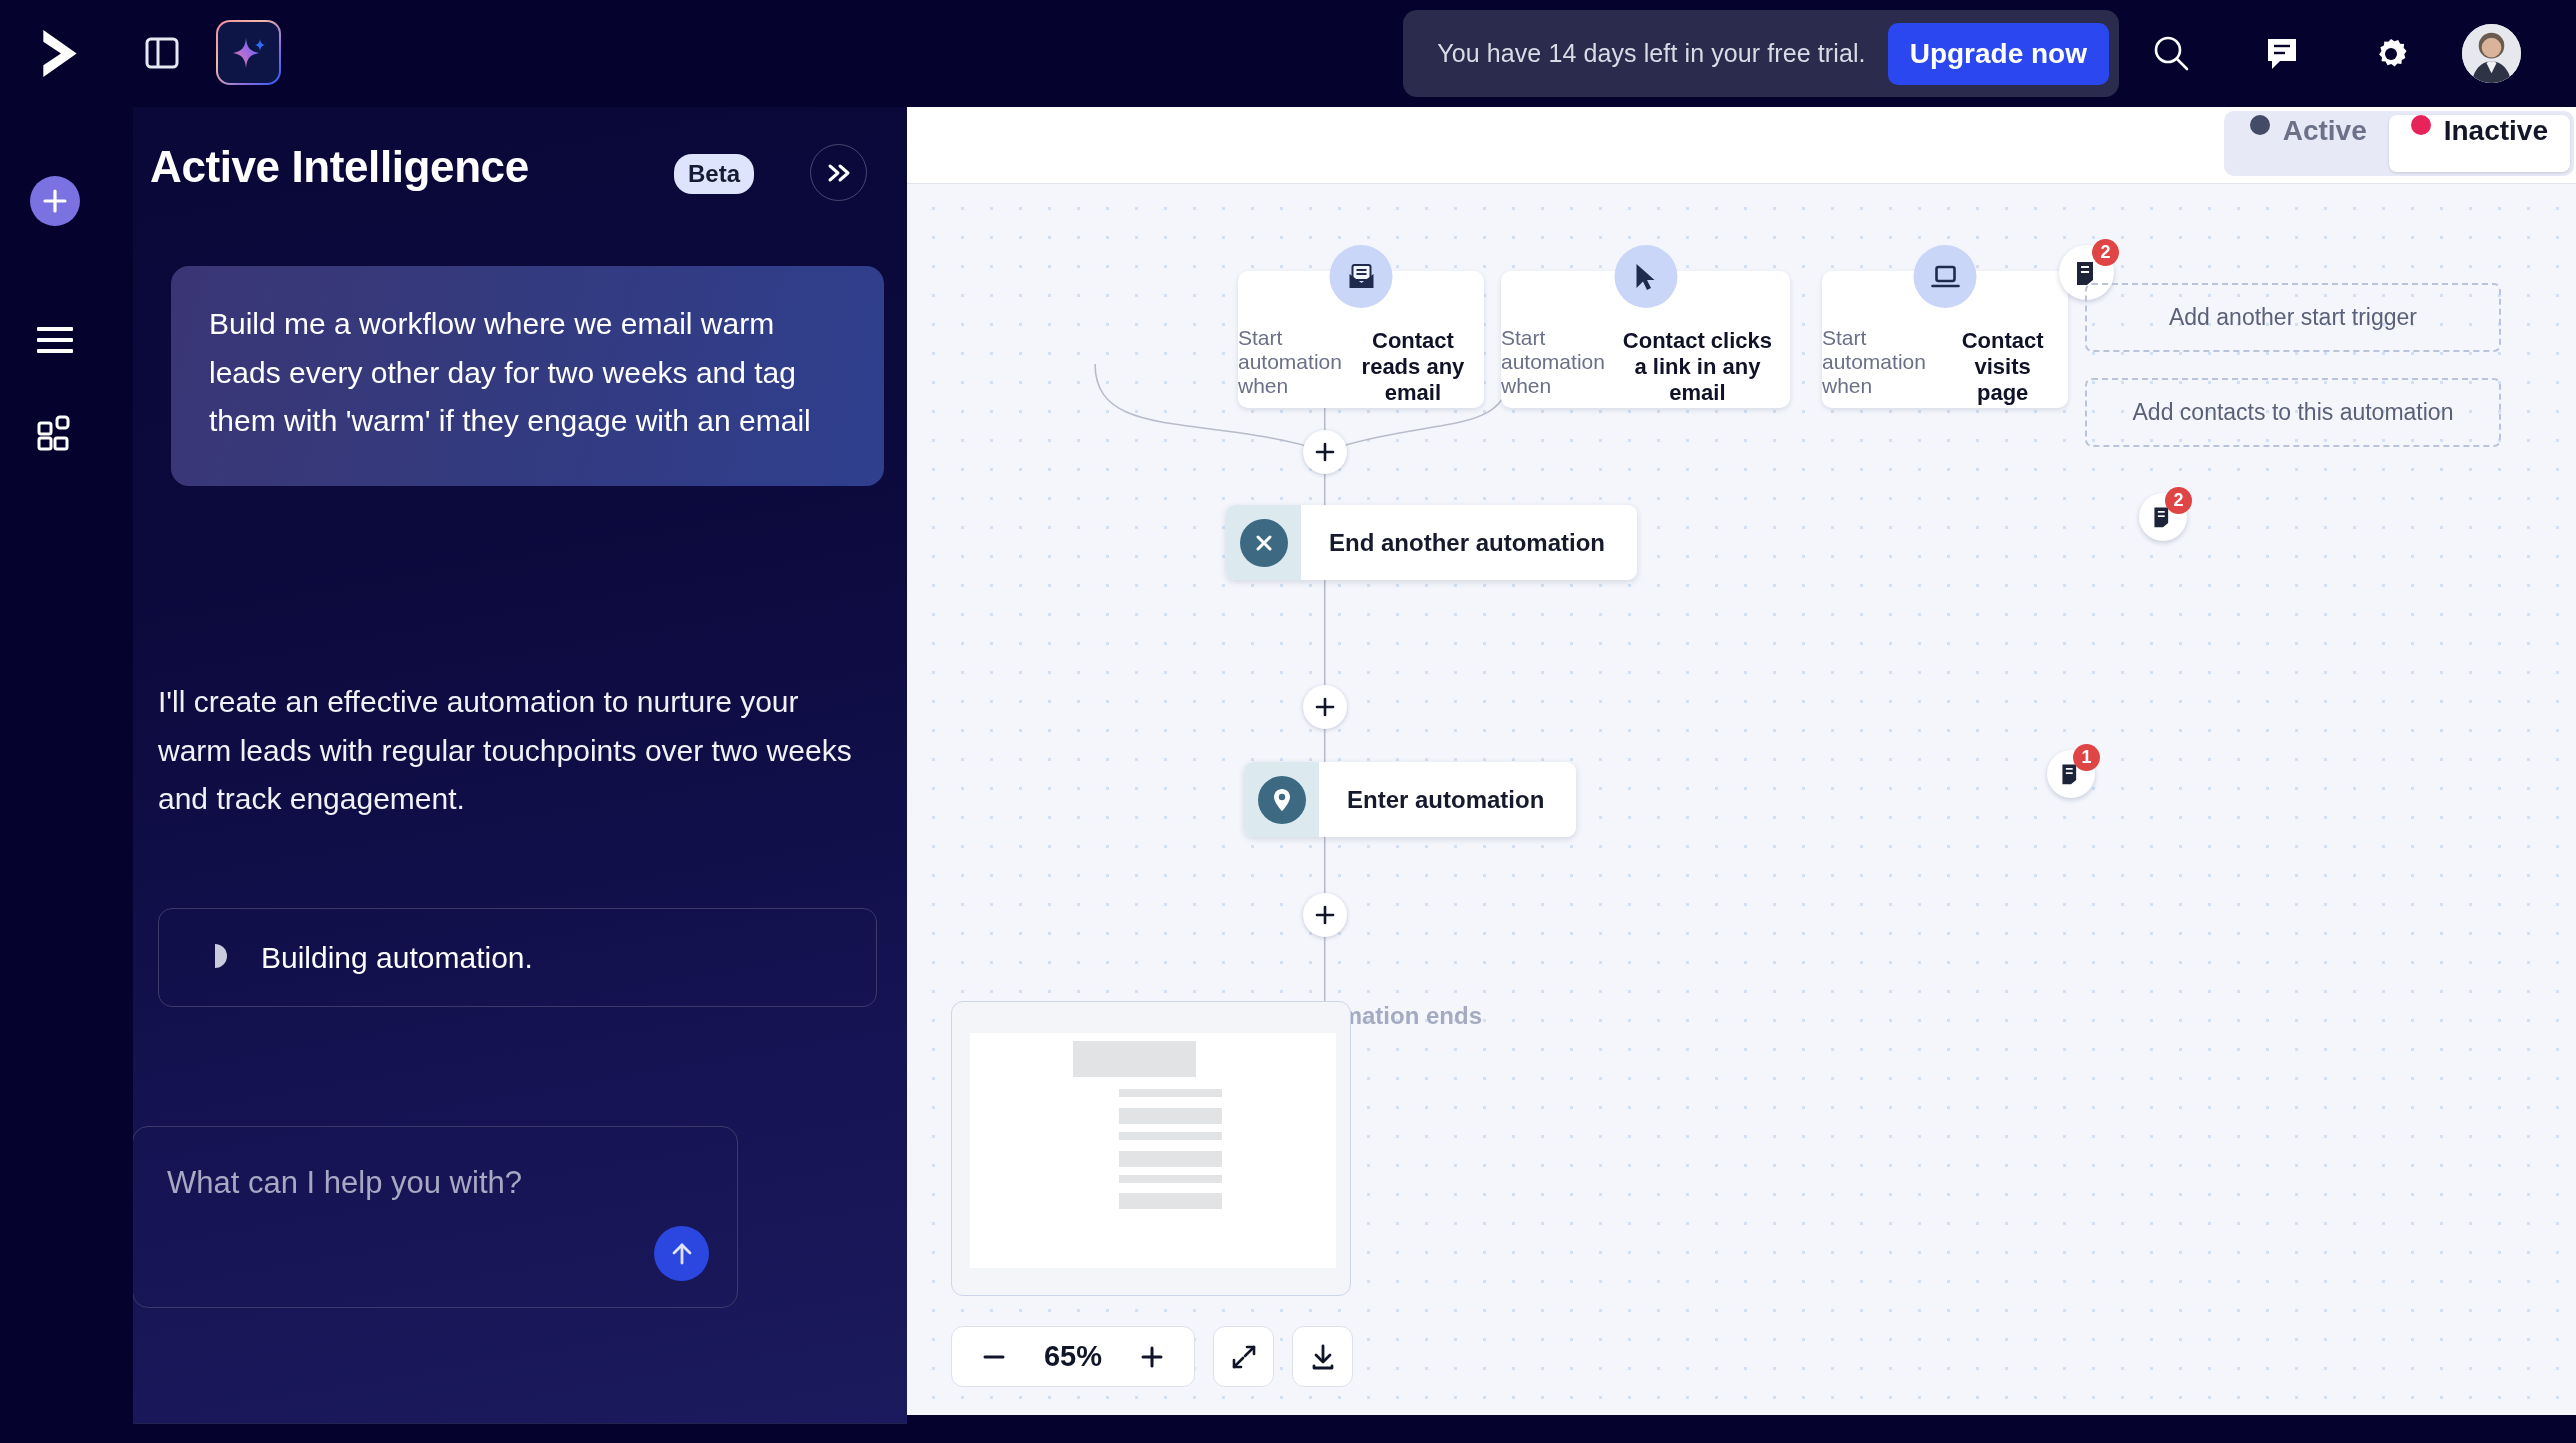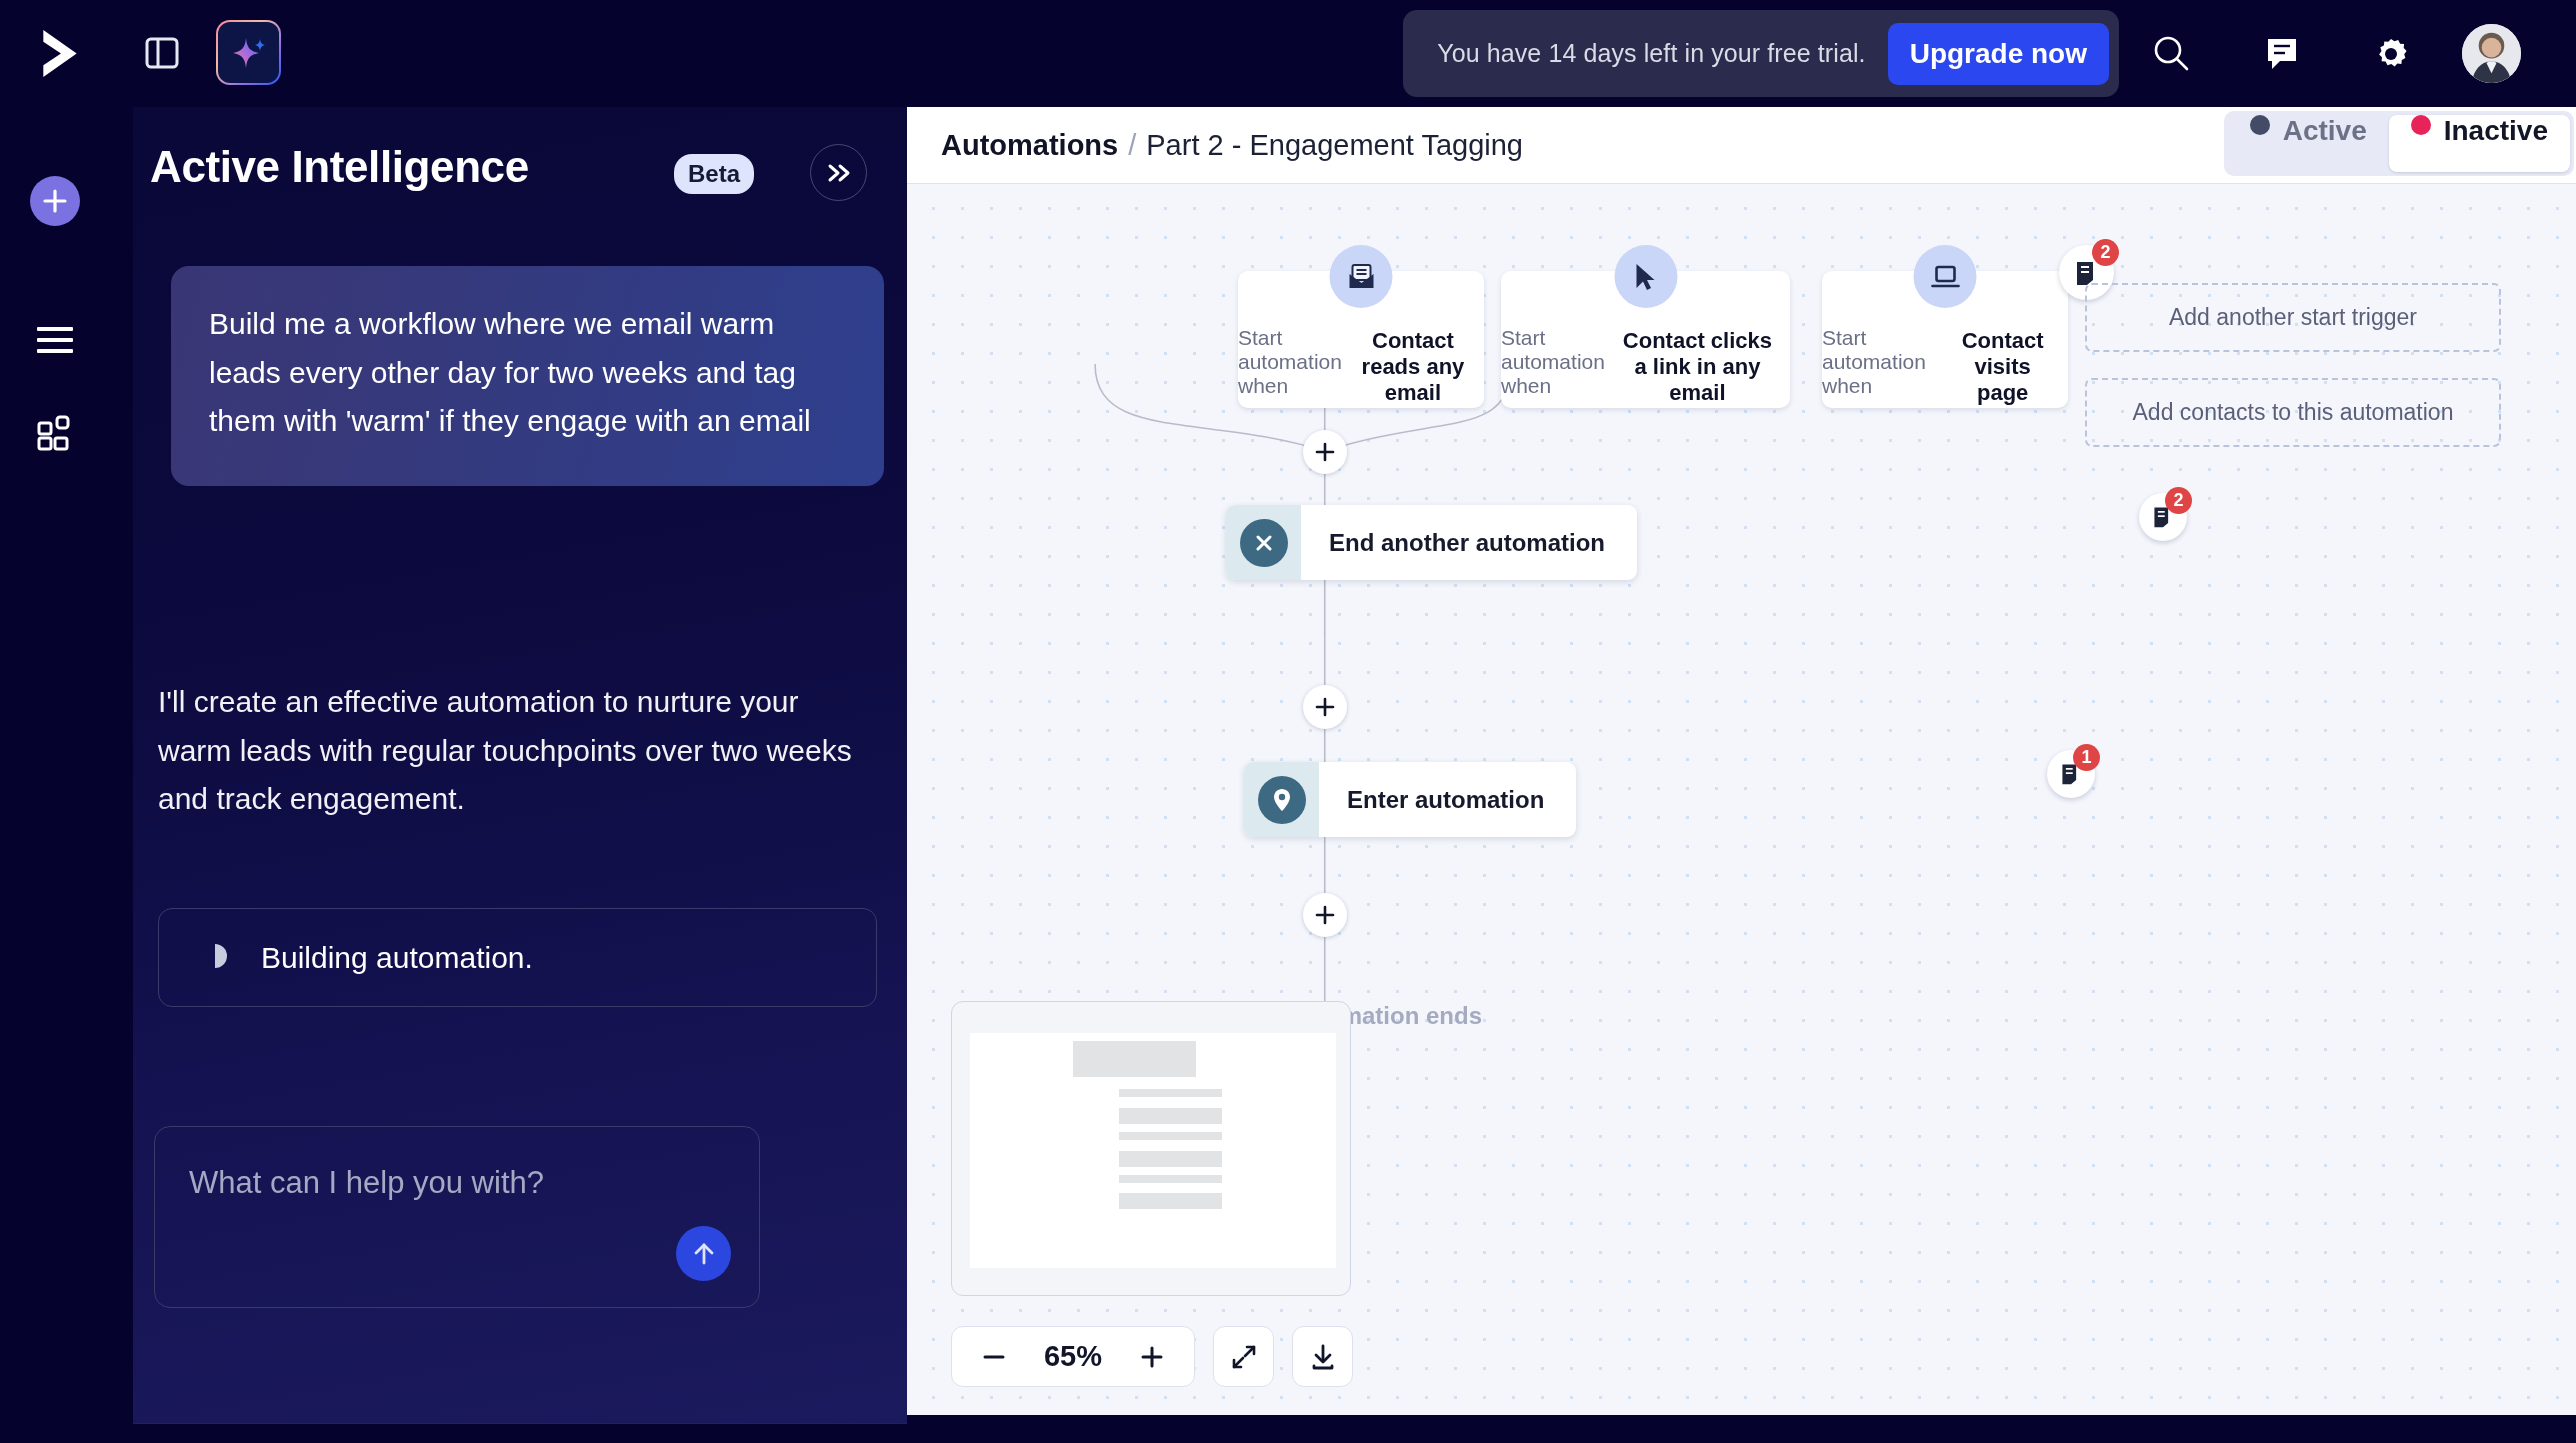--- a/index.html
+++ b/index.html
@@ -107,21 +107,21 @@
     position: absolute; left: 48px; top: 572px; width: 713px;
     color: #f1f1f7; font-size: 30px; line-height: 1.62;
   }
   .status-card {
     position: absolute; left: 48px; top: 802px; width: 719px; height: 99px;
     border: 1.4px solid #3c3a68; border-radius: 14px;
     display: flex; align-items: center; padding-left: 42px; gap: 32px;
   }
   .status-card span.label { color: #fff; font-size: 30px; }
   .composer {
-    position: absolute; left: 44px; bottom: 115px; width: 606px; height: 182px;
+    position: absolute; left: 22px; bottom: 115px; width: 606px; height: 182px;
     border: 1.4px solid #3c3a68; border-radius: 16px; background: transparent; margin-top: 19px;
   }
   .composer .ph {
     position: absolute; left: 34px; top: 38px;
     color: #a7a9c4; font-size: 31px;
   }
   .send-btn {
     position: absolute; right: 28px; bottom: 26px; width: 55px; height: 55px;
     border-radius: 50%; background: #2b47e0; border: none; cursor: pointer;
     display: flex; align-items: center; justify-content: center;
@@ -391,23 +391,20 @@
           <line x1="14" y1="23" x2="14" y2="5"></line>
           <polyline points="6,13 14,5 22,13"></polyline>
         </svg>
       </div>
     </div>
   </div>
 
   <div class="canvas-wrap">
 
     <div class="canvas-header">
-      <div class="breadcrumb">
-        <span class="bc-root">Automations</span><span class="bc-sep">/</span><span class="bc-leaf">Part 2 - Engagement Tagging</span>
-      </div>
       <div class="history-btn">
         <svg width="44" height="44" viewBox="0 0 44 44" fill="none" stroke="#111427" stroke-width="2.6" stroke-linecap="round">
           <path d="M22 8 a14 14 0 1 1 -12.4 7.5"></path>
           <polyline points="6,8 9.6,15.5 17,12.5" fill="none"></polyline>
           <polyline points="22,14 22,22 28,25"></polyline>
         </svg>
       </div>
       <div class="seg-toggle">
         <div class="seg seg-active">
           <span class="dot"></span>

